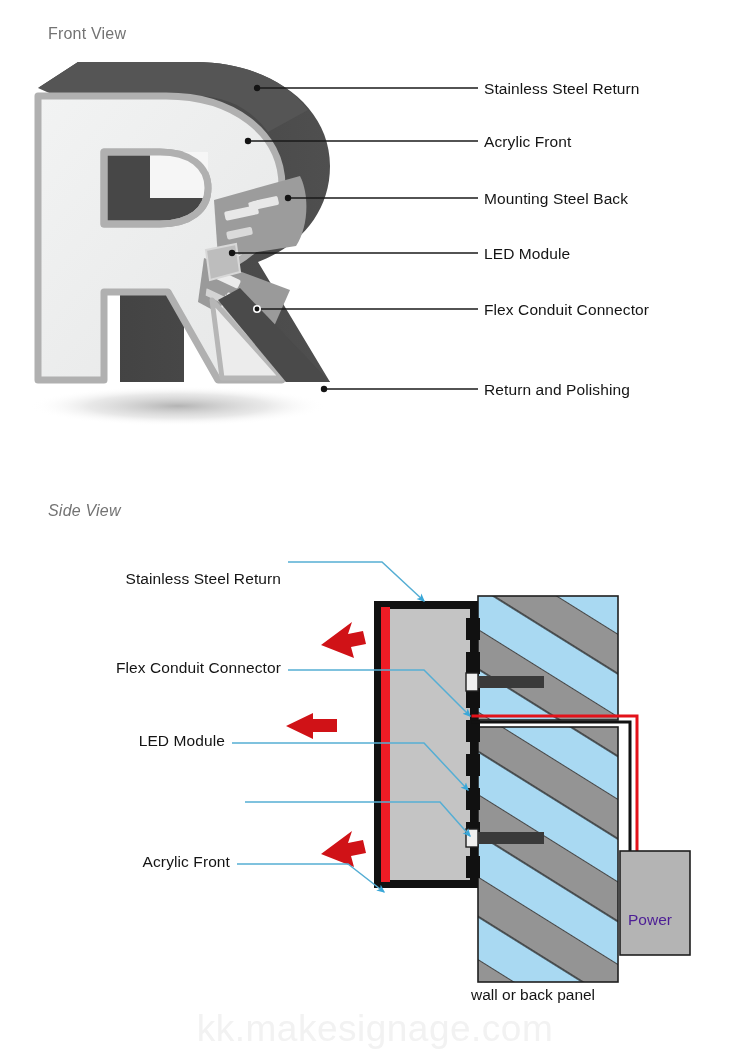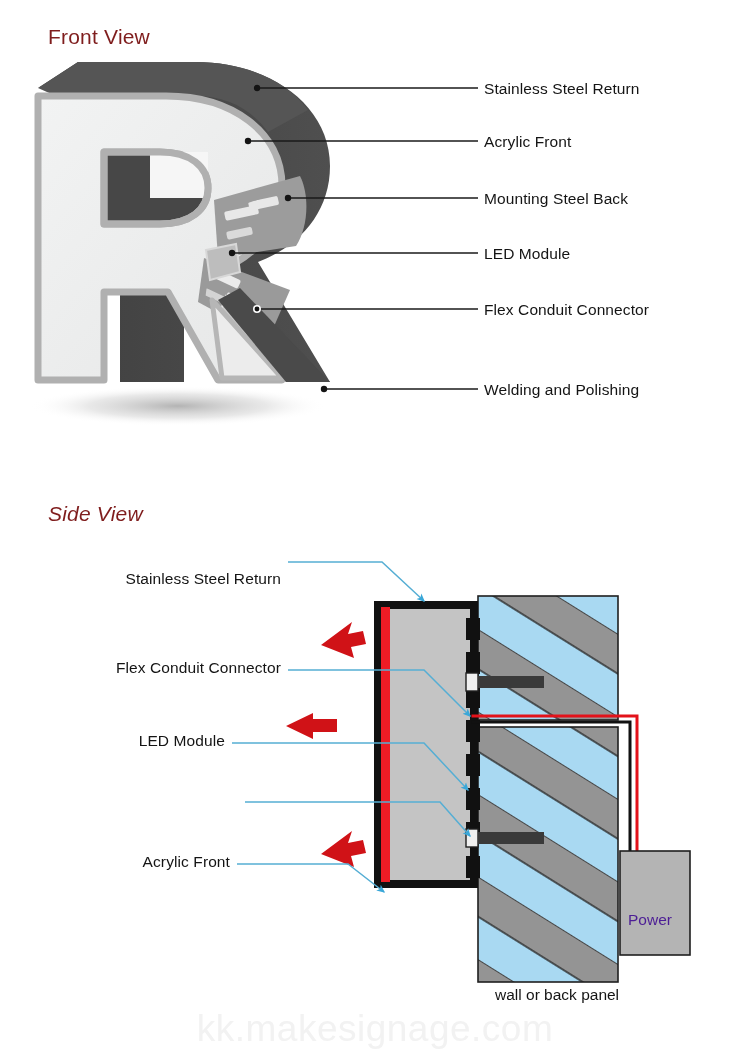--- a/index.html
+++ b/index.html
@@ -6,23 +6,23 @@
   html,body{margin:0;padding:0;background:#ffffff;}
   body{
     width:750px;height:1064px;position:relative;overflow:hidden;
     font-family:"Liberation Sans","DejaVu Sans",sans-serif;
     color:#1a1a1a;
   }
   .stage{position:absolute;left:0;top:0;width:750px;height:1064px;}
   svg{display:block;}
   .heading{
     position:absolute;
-    font-size:21px;
+    font-size:16px;
     font-weight:400;
-    color:#7f1d1d;
+    color:#737373;
     letter-spacing:.2px;
     white-space:nowrap;
     text-align:right;
   }
   #front-view-heading{left:48px;top:25px;}
   #side-view-heading{left:48px;top:502px;font-style:italic;}
   .fv-label{
     position:absolute;
     font-size:15.5px;
     color:#141414;
@@ -35,21 +35,21 @@
     color:#141414;
     white-space:nowrap;
     letter-spacing:.1px;
     text-align:right;
   }
   #wall-caption{
     position:absolute;
     font-size:15.5px;
     color:#141414;
     white-space:nowrap;
-    left:495px;top:986px;text-align:right;
+    left:471px;top:986px;text-align:right;
   }
   #power-label{
     position:absolute;
     font-size:15.5px;
     color:#4c1d95;
     white-space:nowrap;
     left:628px;top:911px;
   }
   #watermark{
     position:absolute;
@@ -169,21 +169,21 @@
       <circle cx="257" cy="309" r="3.2" stroke="#ffffff" stroke-width="1.6"></circle>
       <circle cx="324" cy="389" r="3.2"></circle>
     </g>
   </svg>
 
   <div class="fv-label" style="left:484px;top:80px;">Stainless Steel Return</div>
   <div class="fv-label" style="left:484px;top:133px;">Acrylic Front</div>
   <div class="fv-label" style="left:484px;top:190px;">Mounting Steel Back</div>
   <div class="fv-label" style="left:484px;top:245px;">LED Module</div>
   <div class="fv-label" style="left:484px;top:301px;">Flex Conduit Connector</div>
-  <div class="fv-label" style="left:484px;top:381px;">Welding and Polishing</div>
+  <div class="fv-label" style="left:484px;top:381px;">Return and Polishing</div>
 
   <div class="heading" id="side-view-heading">Side View</div>
 
   <svg width="750" height="1064" viewBox="0 0 750 1064" style="position:absolute;left:0;top:0;">
     <defs>
       <pattern id="wallHatch" width="70" height="70" patternUnits="userSpaceOnUse" patternTransform="rotate(32)">
         <rect width="70" height="70" fill="#a9d9f2"></rect>
         <rect width="70" height="34" fill="#949494"></rect>
         <line x1="0" y1="0" x2="70" y2="0" stroke="#2b2b2b" stroke-width="1.4"></line>
         <line x1="0" y1="34" x2="70" y2="34" stroke="#2b2b2b" stroke-width="1.4"></line>

